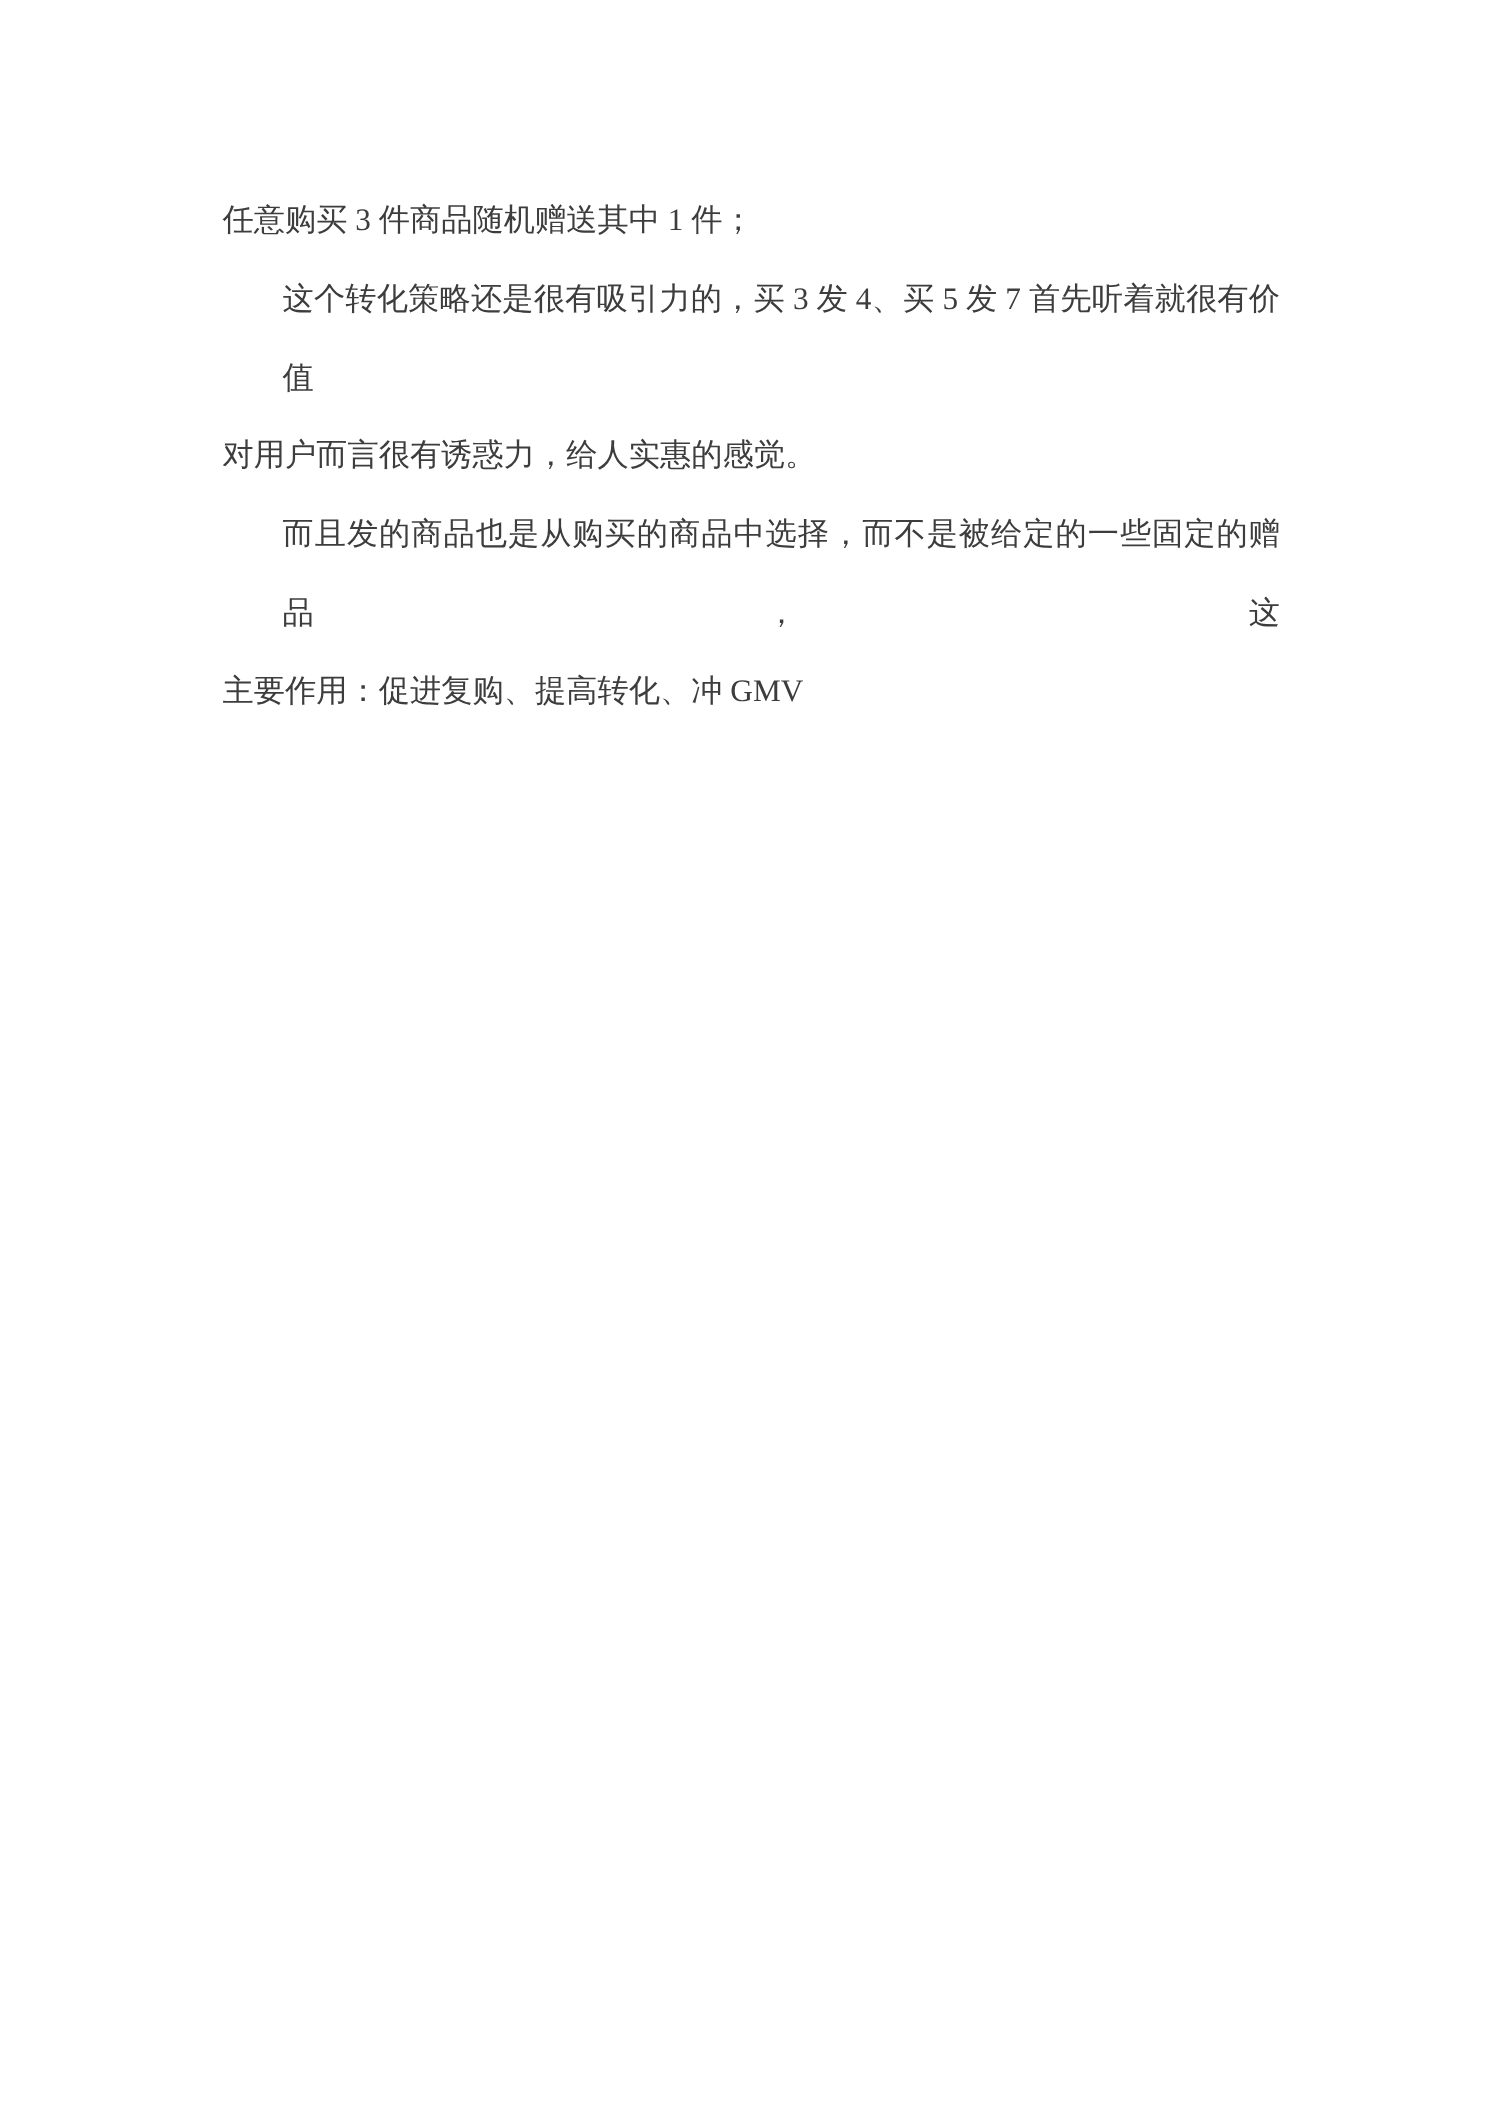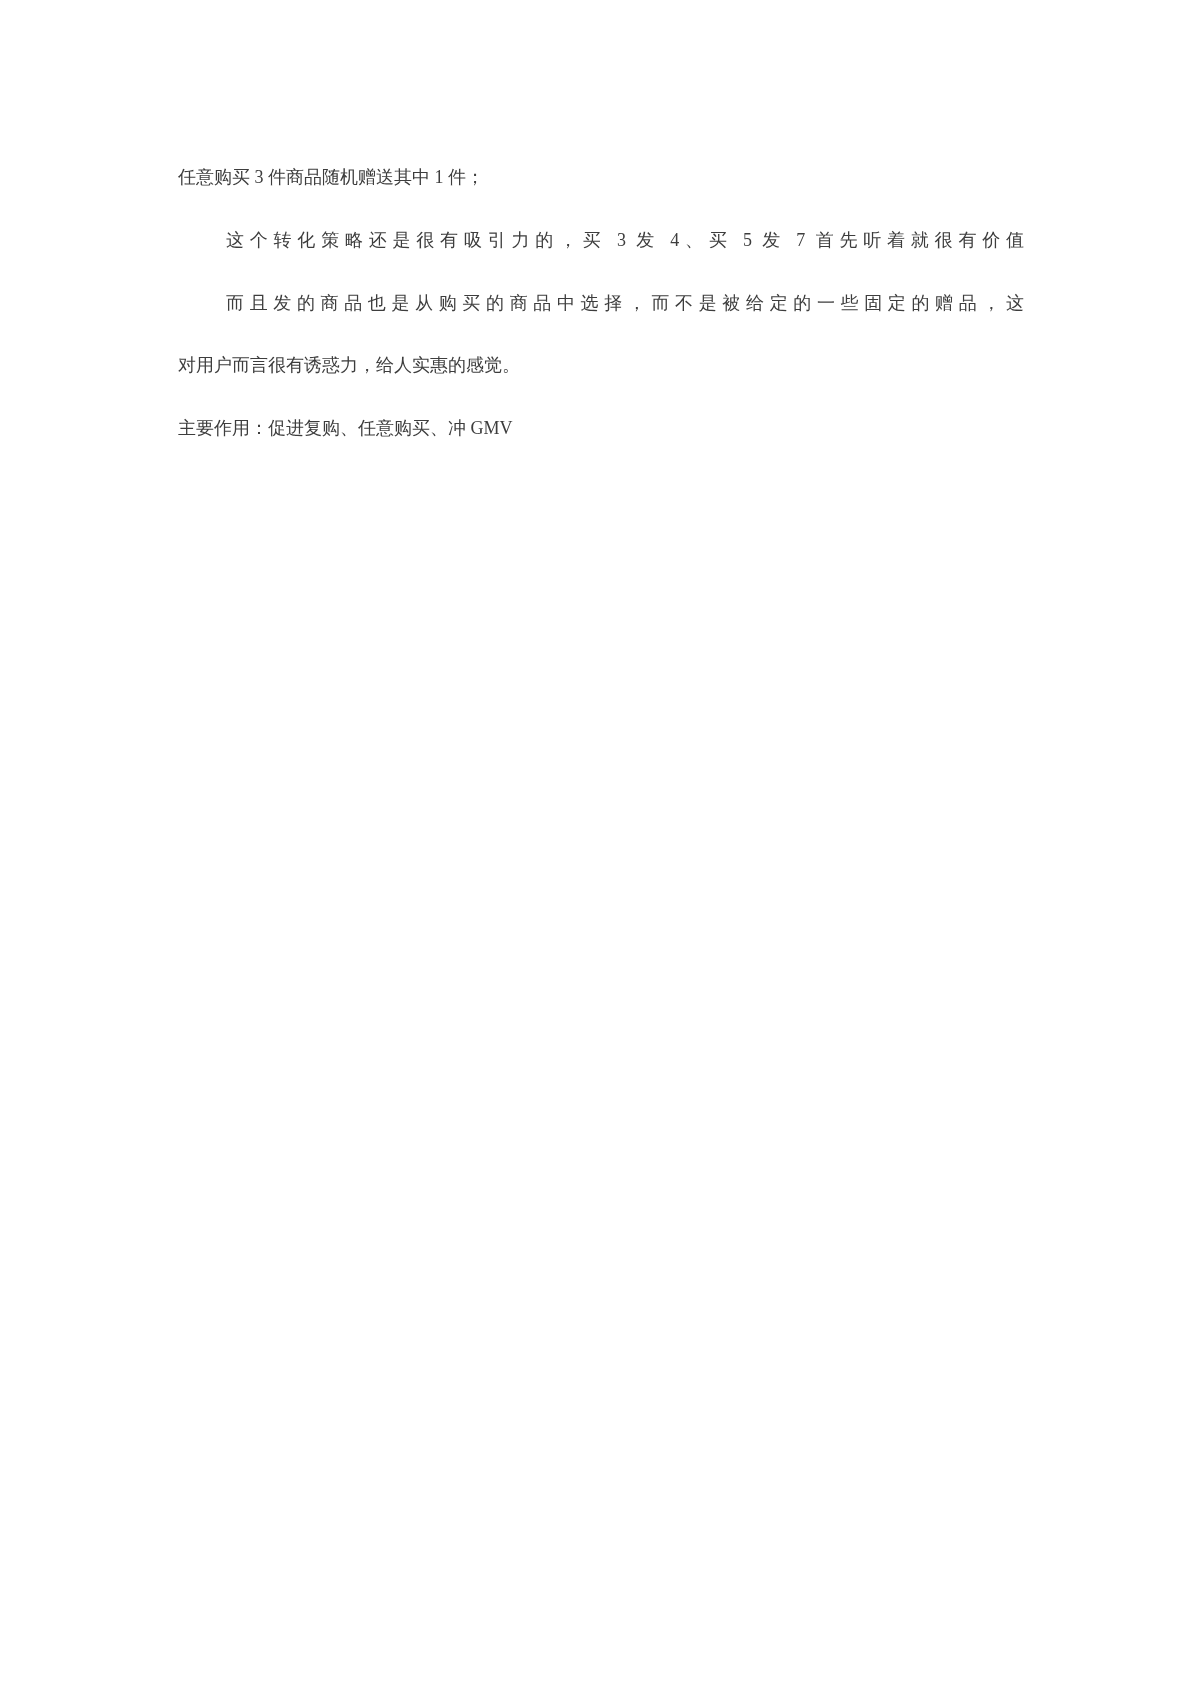--- a/index.html
+++ b/index.html
@@ -18,21 +18,21 @@
     position: absolute;
     inset: 0;
     background: #ffffff;
   }
   .content {
     position: absolute;
     left: 178px;
     top: 146px;
     width: 846px;
     color: #3d3d3d;
-    font-size: 18px;
+    font-size: 25px;
     line-height: 62.75px;
   }
   .para {
     margin: 0;
     padding: 0;
   }
   .line {
     display: block;
   }
   
@@ -51,23 +51,23 @@
     <p class="para">
       <span class="line">任意购买 3 件商品随机赠送其中 1 件；</span>
     </p>
 
 
     <p class="para">
       <span class="line fill">这个转化策略还是很有吸引力的，买 3 发 4、买 5 发 7 首先听着就很有价值</span>
     </p>
 
     <p class="para">
+      <span class="line">对用户而言很有诱惑力，给人实惠的感觉。</span>
       <span class="line fill">而且发的商品也是从购买的商品中选择，而不是被给定的一些固定的赠品，这</span>
-      <span class="line">对用户而言很有诱惑力，给人实惠的感觉。</span>
     </p>
 
 
     <p class="para">
-      <span class="line">主要作用：促进复购、任意购买、冲 GMV</span>
+      <span class="line">主要作用：促进复购、提高转化、冲 GMV</span>
     </p>
 
   </div>
 </div>
 
 </body></html>

